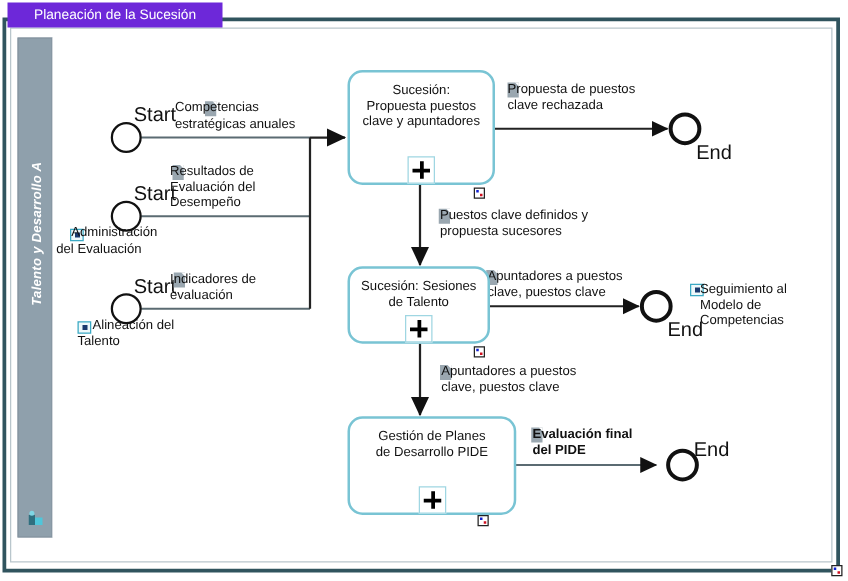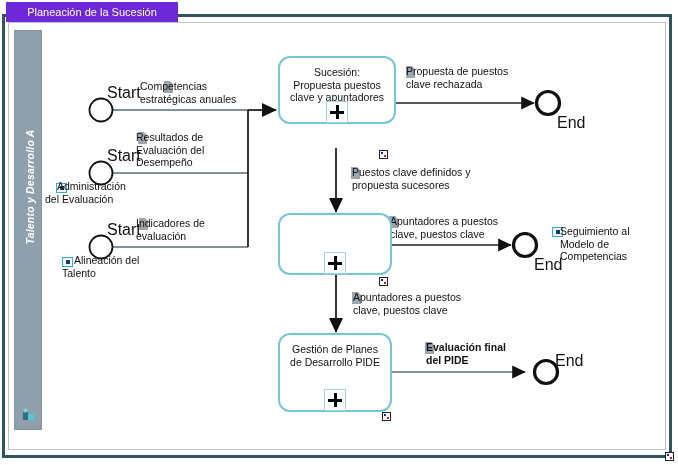--- a/index.html
+++ b/index.html
@@ -325,30 +325,32 @@
 clave, puestos clave</div>
 
   <div class="doc-ico" style="left:352px; top:292px;"></div>
   <div class="lbl" style="left:353px; top:291px; width:140px;">Apuntadores a puestos
 clave, puestos clave</div>
 
   <div class="doc-ico" style="left:425px; top:342px;"></div>
   <div class="lbl bold" style="left:426px; top:341px; width:106px;">Evaluación final
 del PIDE</div>
 
-  <div class="task" style="left:278px; top:56px; width:118px; height:68px;">
+  <div class="task" style="left:278px; top:56px; width:118px; height:92px;">
     <div class="ttl">Sucesión:
 Propuesta puestos
 clave y apuntadores</div>
     <div class="plus"></div>
   </div>
   <div class="task" style="left:278px; top:213px; width:114px; height:62px;">
+    <div class="ttl">Sucesión: Sesiones
+de Talento</div>
     <div class="plus"></div>
   </div>
-  <div class="task" style="left:278px; top:333px; width:114px; height:79px;">
+  <div class="task" style="left:278px; top:333px; width:135px; height:79px;">
     <div class="ttl">Gestión de Planes
 de Desarrollo PIDE</div>
     <div class="plus"></div>
   </div>
 
   <div class="link-ico" style="left:379px; top:150px;">
       <i class="b"></i>
       <i class="r"></i>
     </div>
   <div class="link-ico" style="left:379px; top:277px;">

